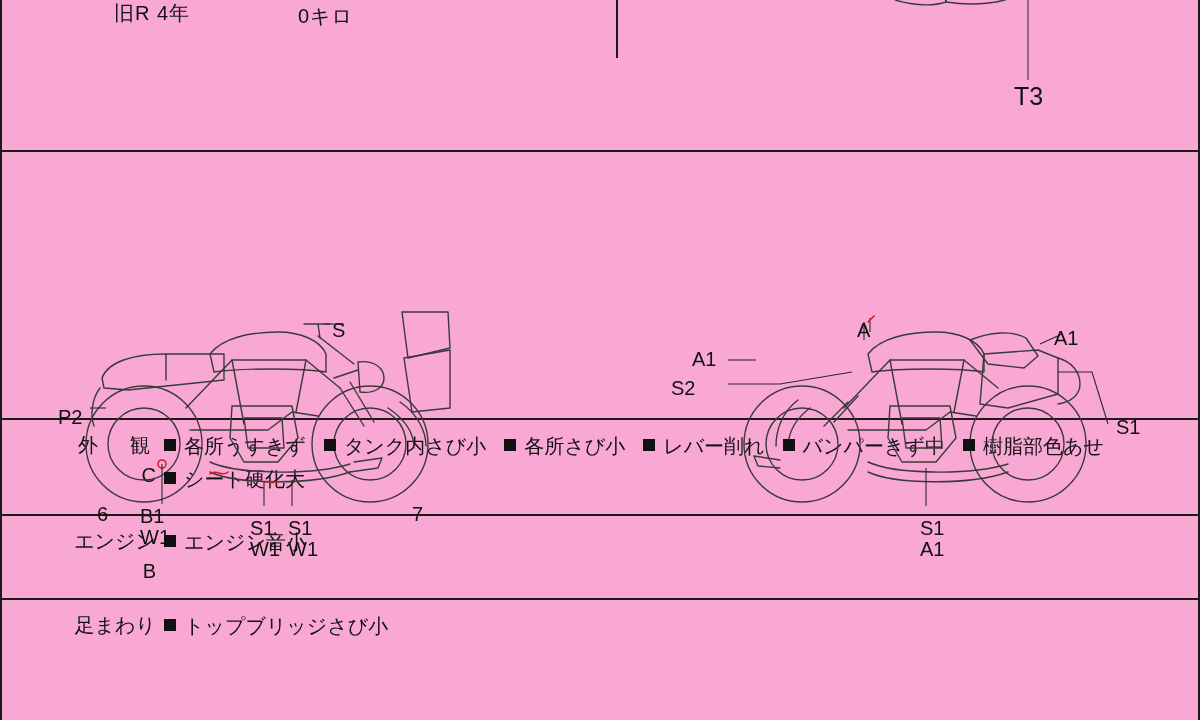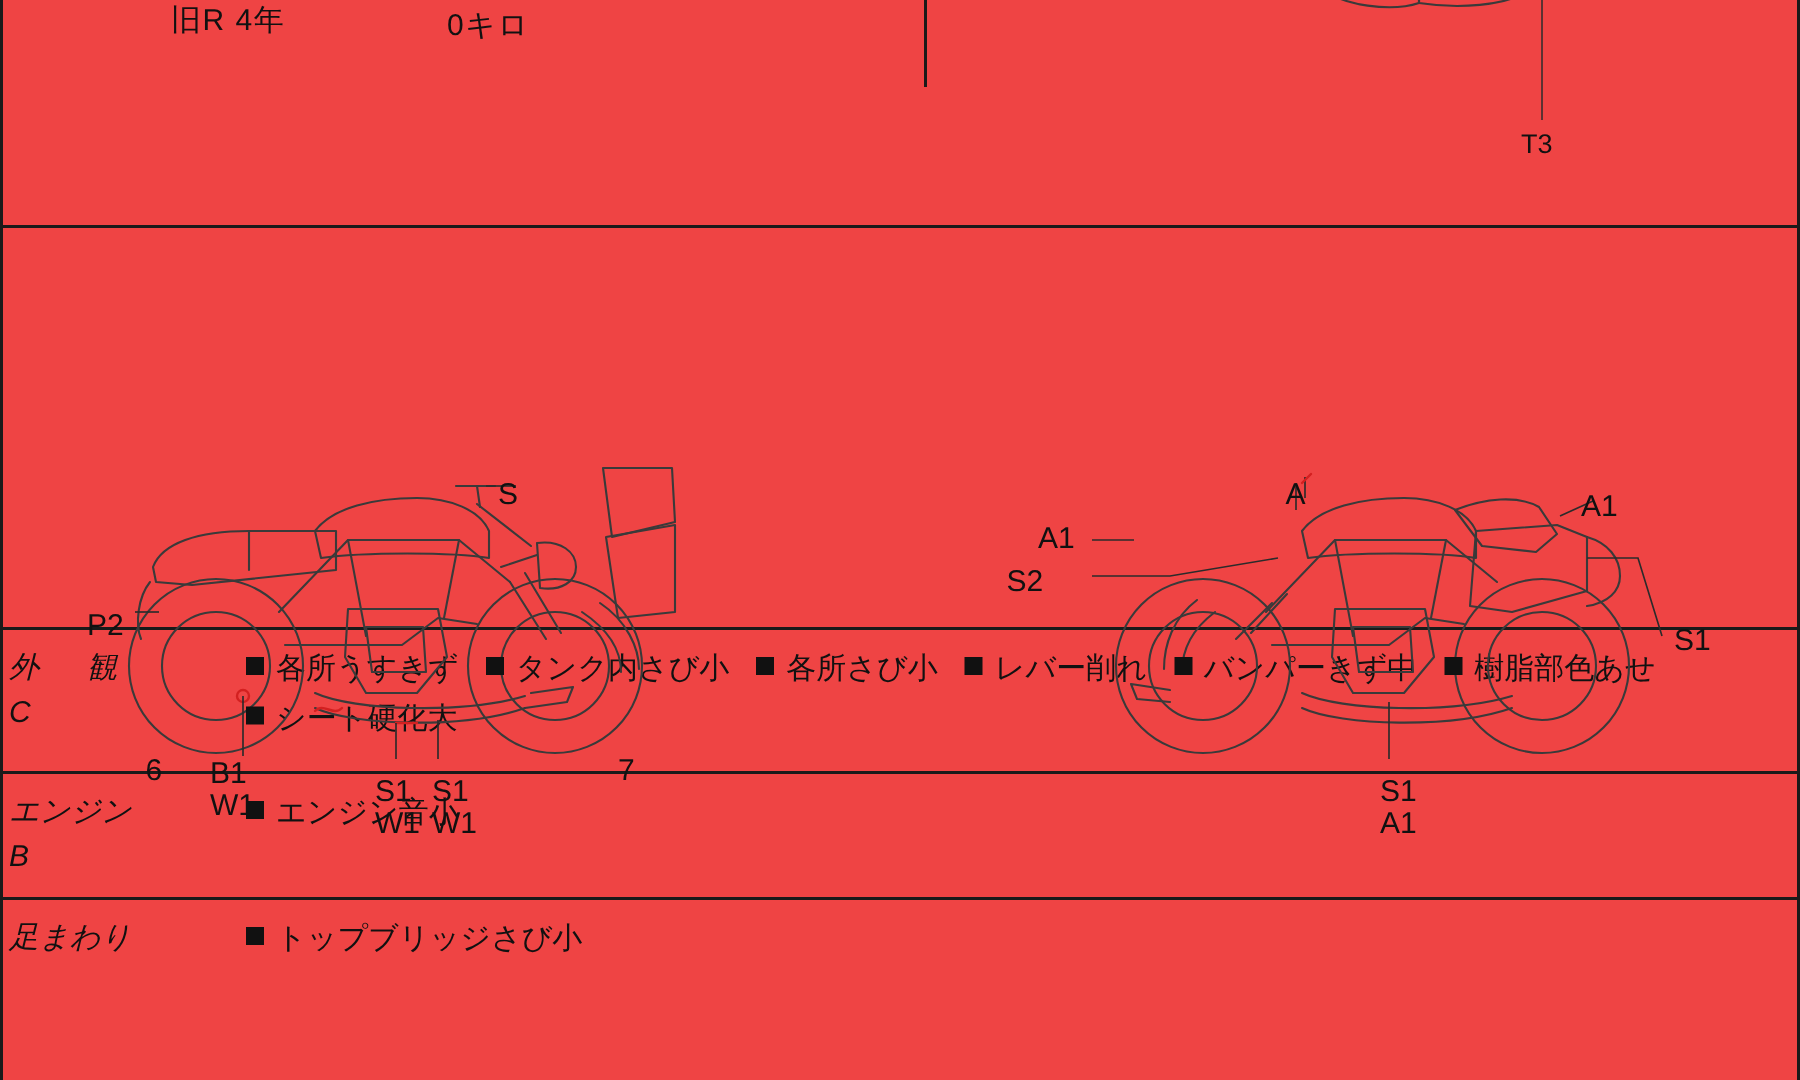--- a/index.html
+++ b/index.html
@@ -15,21 +15,21 @@
     overflow: hidden;
     position: relative;
   }
   .sheet {
     position: relative;
     width: 1200px;
     height: 720px;
     box-sizing: border-box;
     border-left: 2px solid #1a1a1a;
     border-right: 2px solid #1a1a1a;
-    background: #ef4444;
+    background: #f9a8d4;
   }
 
   
   .top-strip {
     position: relative;
     height: 152px;
     border-bottom: 2px solid #1a1a1a;
     box-sizing: border-box;
   }
   .top-strip .vline {
@@ -51,21 +51,21 @@
 
   
   .figures {
     position: relative;
     height: 268px;
     border-bottom: 2px solid #1a1a1a;
     box-sizing: border-box;
   }
   .fig-label {
     position: absolute;
-    font-size: 18px;
+    font-size: 25px;
     line-height: 21px;
     white-space: nowrap;
     color: #111;
   }
   .fig-label.big { font-size: 20px; }
 
   svg.bike { position: absolute; overflow: visible; }
   svg.bike * { vector-effect: non-scaling-stroke; }
 
   
@@ -75,25 +75,24 @@
     table-layout: fixed;
   }
   .cond-table tr { }
   .cond-table td {
     border-bottom: 2px solid #1a1a1a;
     vertical-align: top;
     padding: 10px 0 12px 0;
   }
   .cond-table td.cat {
     width: 150px;
-    text-align: left;
+    text-align: right;
     font-size: 20px;
     line-height: 30px;
     padding-left: 4px;
-    font-style: italic;
   }
   .cat-name { display: block; letter-spacing: 6px; }
   .cat-name.tight { letter-spacing: 0px; }
   .cat-grade { display: block; font-size: 20px; letter-spacing: 0; }
   .cond-table td.items {
     font-size: 20px;
     line-height: 33px;
     padding-left: 8px;
     padding-right: 8px;
   }

